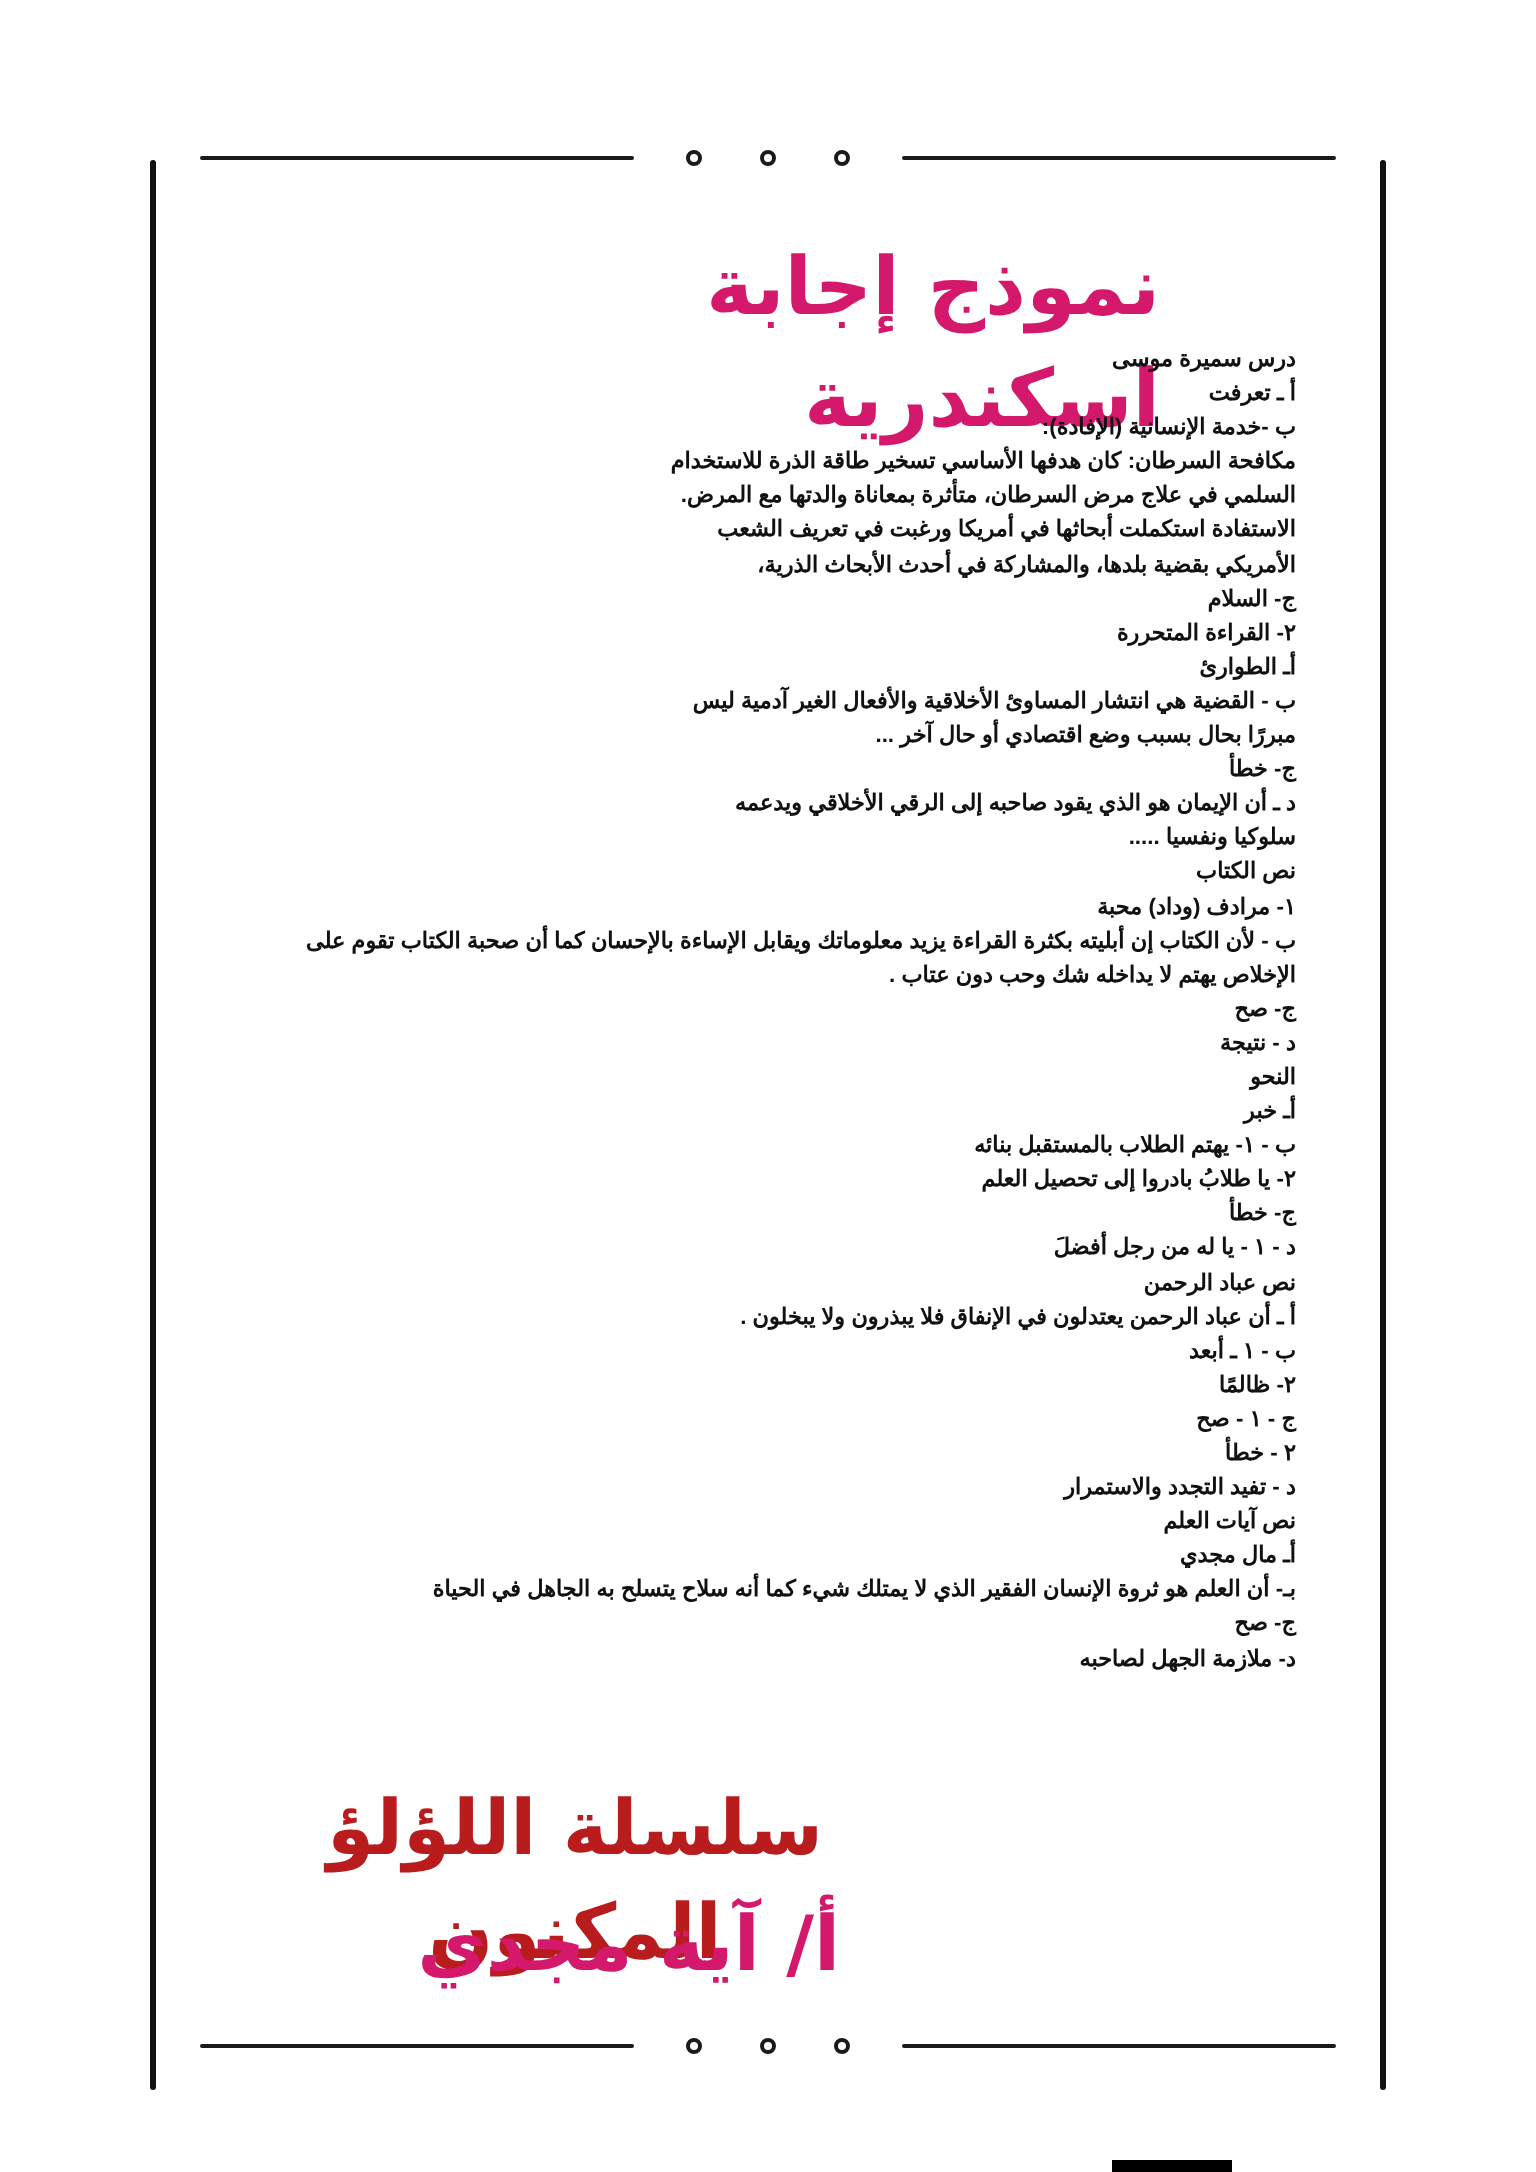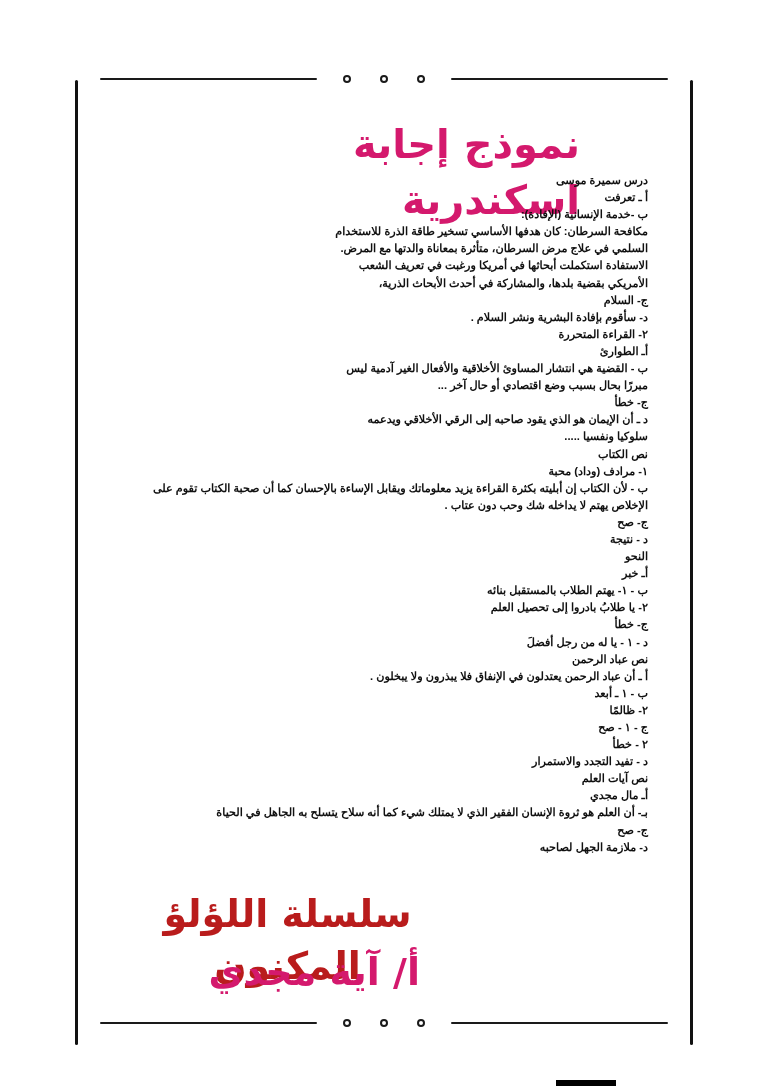--- a/index.html
+++ b/index.html
@@ -139,21 +139,20 @@
 
 <div class="answers">
   <div class="line">درس سميرة موسى</div>
   <div class="line">أ ـ تعرفت</div>
   <div class="line">ب -خدمة الإنسانية (الإفادة):</div>
   <div class="line">مكافحة السرطان: كان هدفها الأساسي تسخير طاقة الذرة للاستخدام</div>
   <div class="line">السلمي في علاج مرض السرطان، متأثرة بمعاناة والدتها مع المرض.</div>
   <div class="line">الاستفادة  استكملت أبحاثها في أمريكا ورغبت في تعريف الشعب</div>
   <div class="line">الأمريكي بقضية بلدها، والمشاركة في أحدث الأبحاث الذرية،</div>
   <div class="line">ج- السلام</div>
-  <div class="line">د- سأقوم بإفادة البشرية ونشر السلام .</div>
   <div class="line">٢- القراءة المتحررة</div>
   <div class="line">أـ الطوارئ</div>
   <div class="line">ب - القضية هي انتشار المساوئ الأخلاقية والأفعال الغير آدمية ليس</div>
   <div class="line"> مبررًا بحال بسبب وضع اقتصادي أو حال آخر ...</div>
   <div class="line">ج- خطأ</div>
   <div class="line">د ـ أن الإيمان هو الذي يقود صاحبه إلى الرقي الأخلاقي ويدعمه</div>
   <div class="line">سلوكيا ونفسيا  .....</div>
   <div class="line">نص الكتاب</div>
   <div class="line">١- مرادف (وداد) محبة</div>
   <div class="line">ب - لأن الكتاب إن أبليته بكثرة القراءة يزيد معلوماتك ويقابل الإساءة بالإحسان كما أن صحبة الكتاب تقوم على</div>

